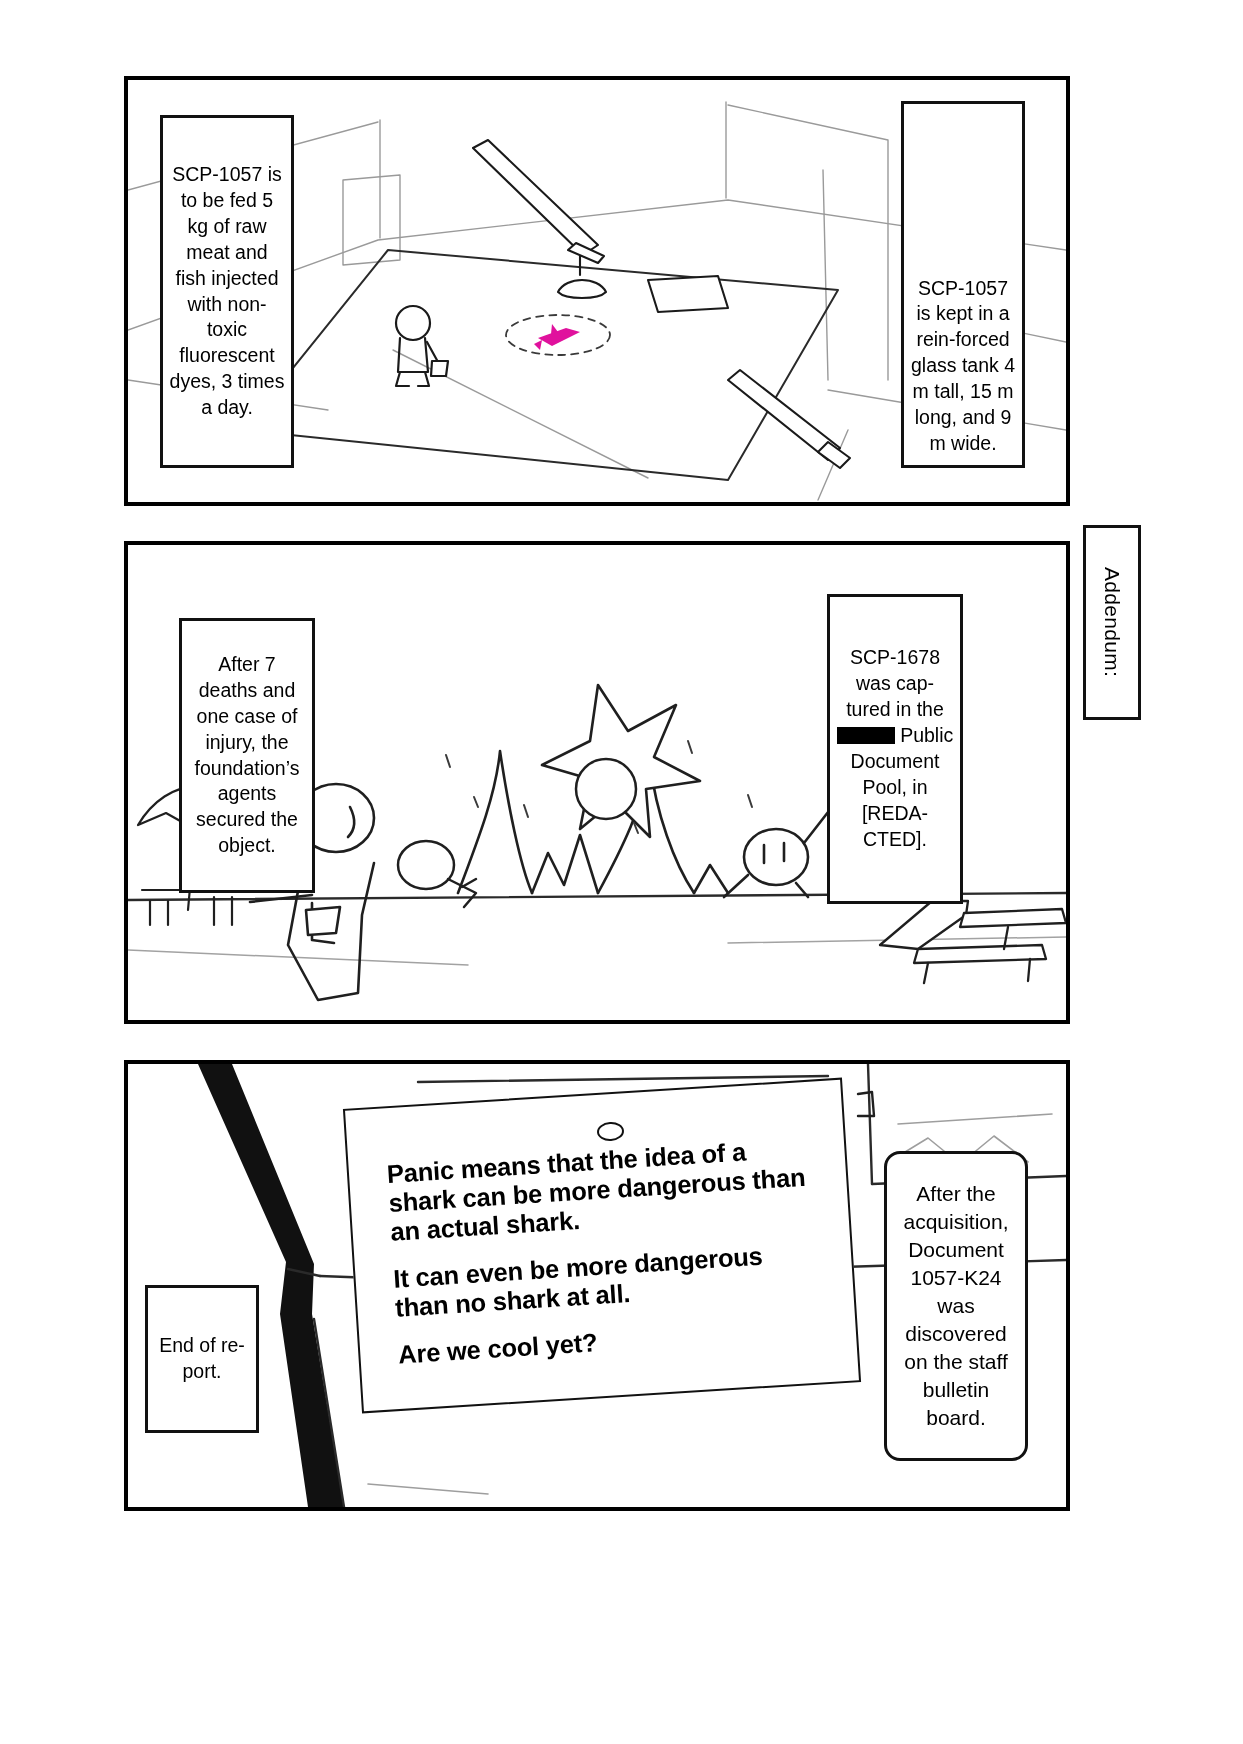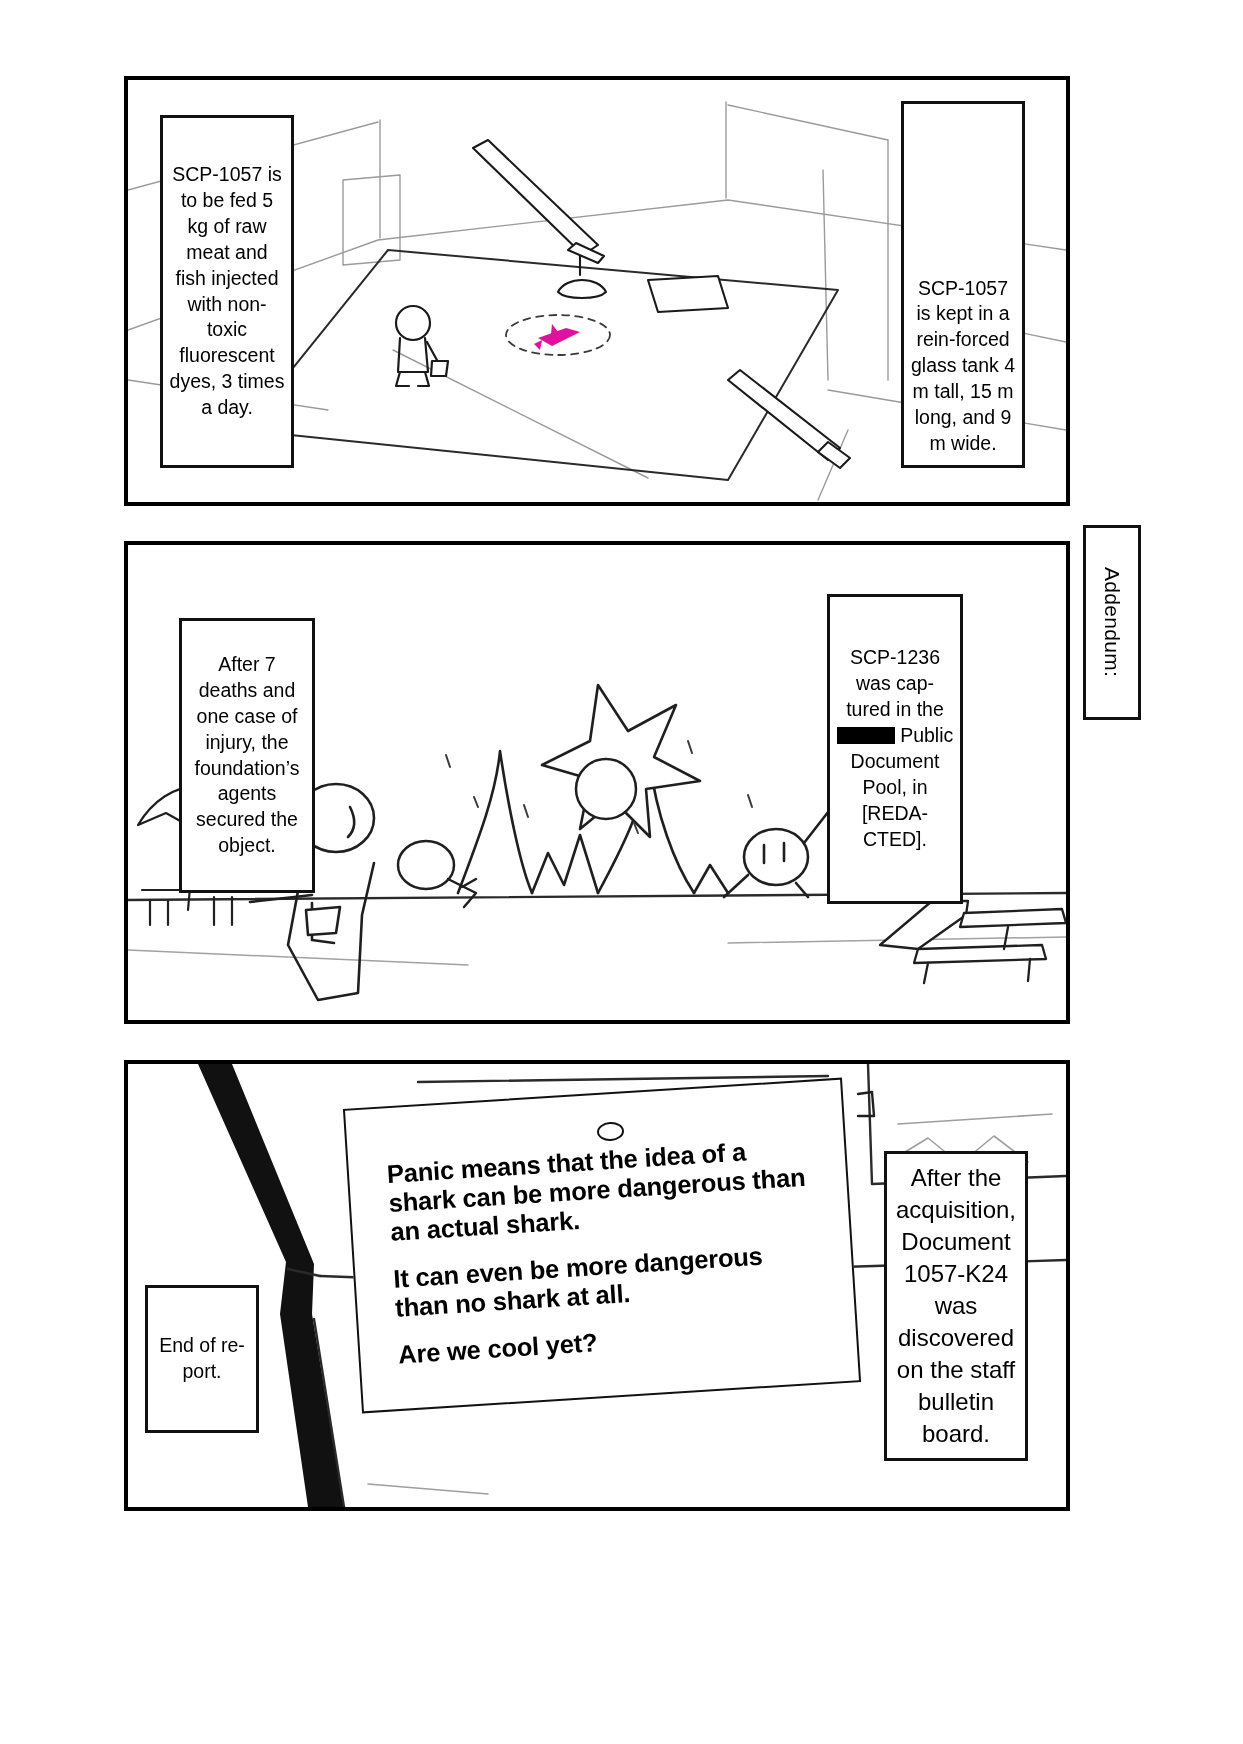--- a/index.html
+++ b/index.html
@@ -49,21 +49,21 @@
     padding: 8px 6px;
     z-index: 40;
     white-space: pre-line;
   }
 
   #cap-feeding     { left: 160px; top: 115px;  width: 134px; height: 353px; font-size: 19.5px; }
   #cap-tank        { left: 901px; top: 101px;  width: 124px; height: 367px; font-size: 19.5px; align-items: flex-end; }
   #cap-deaths      { left: 179px; top: 618px;  width: 136px; height: 275px; font-size: 19.5px; align-items: center; }
   #cap-captured    { left: 827px; top: 594px;  width: 136px; height: 310px; font-size: 19.5px; }
   #cap-endreport   { left: 145px; top: 1285px; width: 114px; height: 148px; font-size: 19.5px; }
-  #cap-document    { left: 884px; top: 1151px; width: 144px; height: 310px; font-size: 24px; }
+  #cap-document    { left: 884px; top: 1151px; width: 144px; height: 310px; font-size: 21px; border-radius: 16px; }
 
   
   #cap-addendum {
     position: absolute;
     left: 1083px; top: 525px;
     width: 58px; height: 195px;
     background: #ffffff;
     border: 3px solid #111111;
     z-index: 60;
     display: flex; align-items: center; justify-content: center;
@@ -271,21 +271,21 @@
         </g>
       </svg>
     </div>
   </div>
 
   <div class="caption" id="cap-deaths">
     <span>After 7 deaths and one case of injury, the foundation’s agents secured the object.</span>
   </div>
 
   <div class="caption" id="cap-captured">
-    <span><span>SCP-1236 was cap-tured in the </span><span class="redact"></span><span> Public Document Pool, in [REDA-CTED].</span></span>
+    <span><span>SCP-1678 was cap-tured in the </span><span class="redact"></span><span> Public Document Pool, in [REDA-CTED].</span></span>
   </div>
 
   <div id="cap-addendum">
     <span class="vtext">Addendum:</span>
   </div>
 
   <div class="panel" id="panel-3">
     <div class="art">
       <svg viewBox="0 0 938 443" preserveAspectRatio="none">
 

